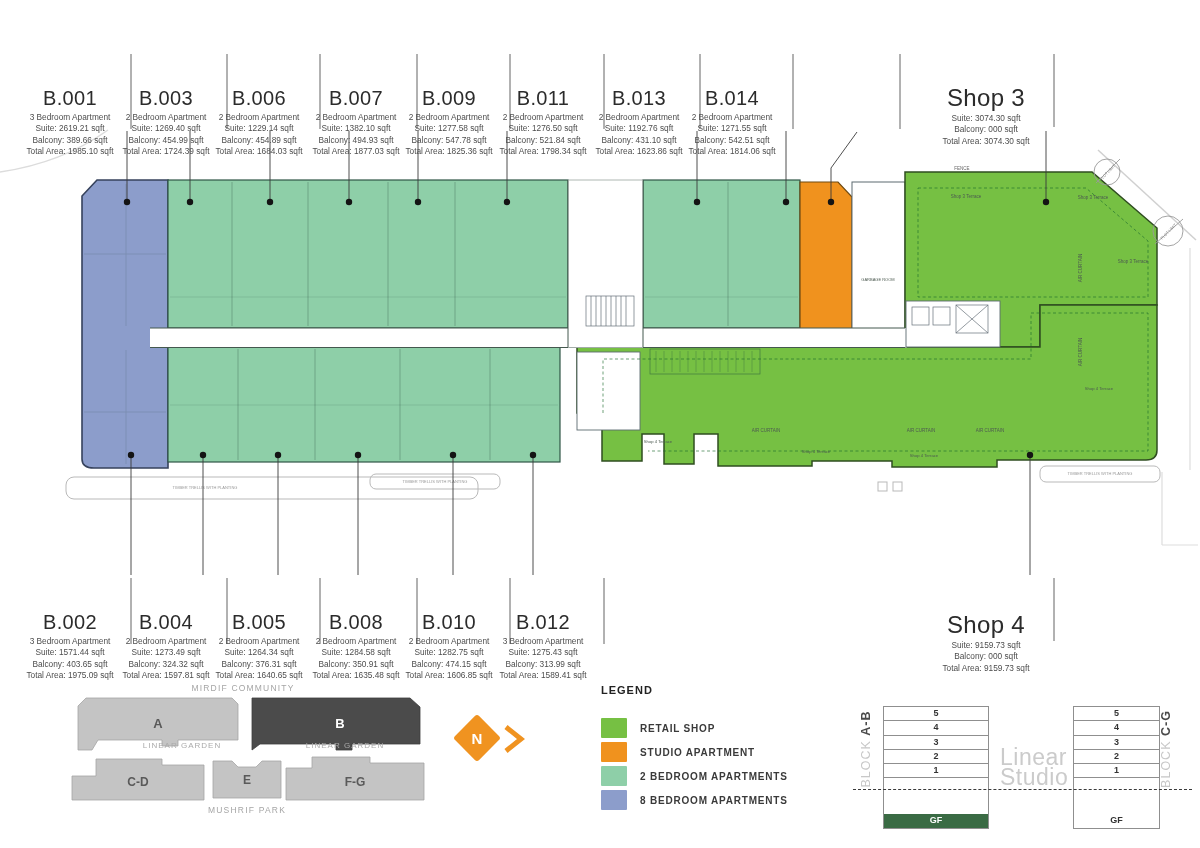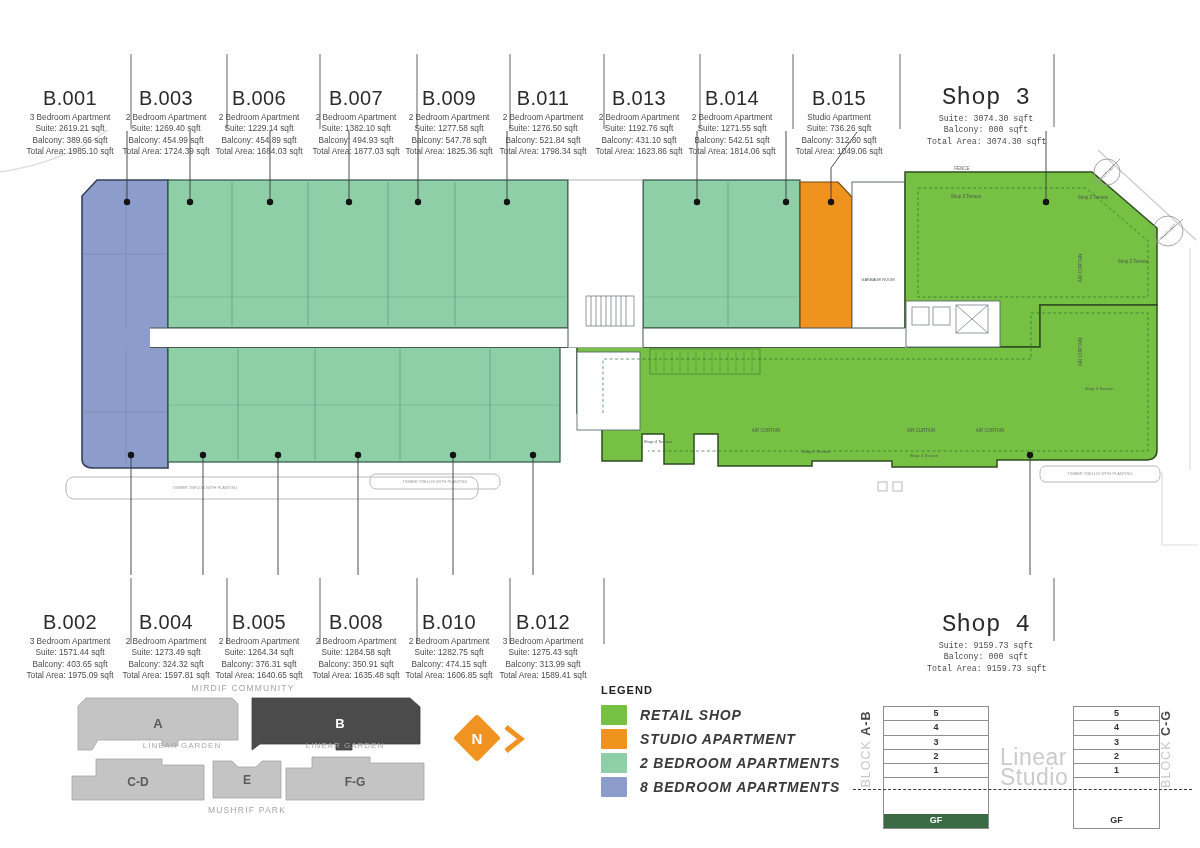--- a/index.html
+++ b/index.html
@@ -3,28 +3,28 @@
 <meta charset="utf-8">
 <style>
   html,body{margin:0;padding:0;background:#fff;}
   #stage{position:relative;width:1200px;height:848px;background:#fff;overflow:hidden;
          font-family:"Liberation Sans",sans-serif;}
   #plan-svg{position:absolute;left:0;top:0;}
   
   .ulabel{position:absolute;width:112px;text-align:center;white-space:nowrap;margin-top:36px;}
   .ulabel .uh{font-size:20px;color:#2b2b2b;line-height:23px;letter-spacing:.3px;margin-bottom:2px;}
   .ulabel .ul{font-size:8.3px;color:#4d4d4d;line-height:11.4px;}
-  .ulabel.shop{width:118px;font-family:Liberation Mono, monospace;}
+  .ulabel.shop{width:118px;}
   .ulabel.shop .uh{font-size:24px;line-height:27px;}
   
   .legend{position:absolute;left:601px;top:684px;}
-  .legend-title{font-size:11px;font-weight:bold;color:#222;letter-spacing:1px;margin-bottom:9px;}
+  .legend-title{font-size:11px;font-weight:bold;color:#222;letter-spacing:1px;margin-bottom:22px;}
   .lrow{display:flex;align-items:center;height:20px;margin-bottom:4px;}
   .lswatch{width:26px;height:20px;margin-right:13px;border-radius:1px;}
-  .llabel{font-size:14px;font-weight:bold;color:#3a3a3a;letter-spacing:.8px;font-style:italic;}
+  .llabel{font-size:10px;font-weight:bold;color:#3a3a3a;letter-spacing:.8px;}
   
   .ftable{position:absolute;width:104px;background:#fff;border:1px solid #8f8f8f;}
   .frow{height:13.3px;border-bottom:1px solid #8f8f8f;font-size:9px;font-weight:bold;
         color:#333;text-align:center;line-height:13.5px;}
   .frow:last-child{border-bottom:none;margin-top:36px;}
   .frow.active{background:#3a6b44;color:#fff;}
   .vlabel{position:absolute;width:100px;text-align:center;white-space:nowrap;
           transform:rotate(-90deg);font-size:12.5px;letter-spacing:1px;}
   .vlabel .vlight{color:#c8c8c8;font-weight:normal;}
   .vlabel .vdark{color:#4a4a4a;font-weight:bold;}
@@ -267,27 +267,20 @@
   <div class="ul">Balcony: 431.10 sqft</div>
   <div class="ul">Total Area: 1623.86 sqft</div>
 </div>
 <div class="ulabel" style="left:676px;top:51px">
   <div class="uh">B.014</div>
   <div class="ul">2 Bedroom Apartment</div>
   <div class="ul">Suite: 1271.55 sqft</div>
   <div class="ul">Balcony: 542.51 sqft</div>
   <div class="ul">Total Area: 1814.06 sqft</div>
 </div>
-<div class="ulabel" style="left:783px;top:51px">
-  <div class="uh">B.015</div>
-  <div class="ul">Studio Apartment</div>
-  <div class="ul">Suite: 736.26 sqft</div>
-  <div class="ul">Balcony: 312.80 sqft</div>
-  <div class="ul">Total Area: 1049.06 sqft</div>
-</div>
 <div class="ulabel shop" style="left:927px;top:48px">
   <div class="uh">Shop 3</div>
   <div class="ul">Suite: 3074.30 sqft</div>
   <div class="ul">Balcony: 000 sqft</div>
   <div class="ul">Total Area: 3074.30 sqft</div>
 </div>
 
 <div class="ulabel" style="left:14px;top:575px">
   <div class="uh">B.002</div>
   <div class="ul">3 Bedroom Apartment</div>

